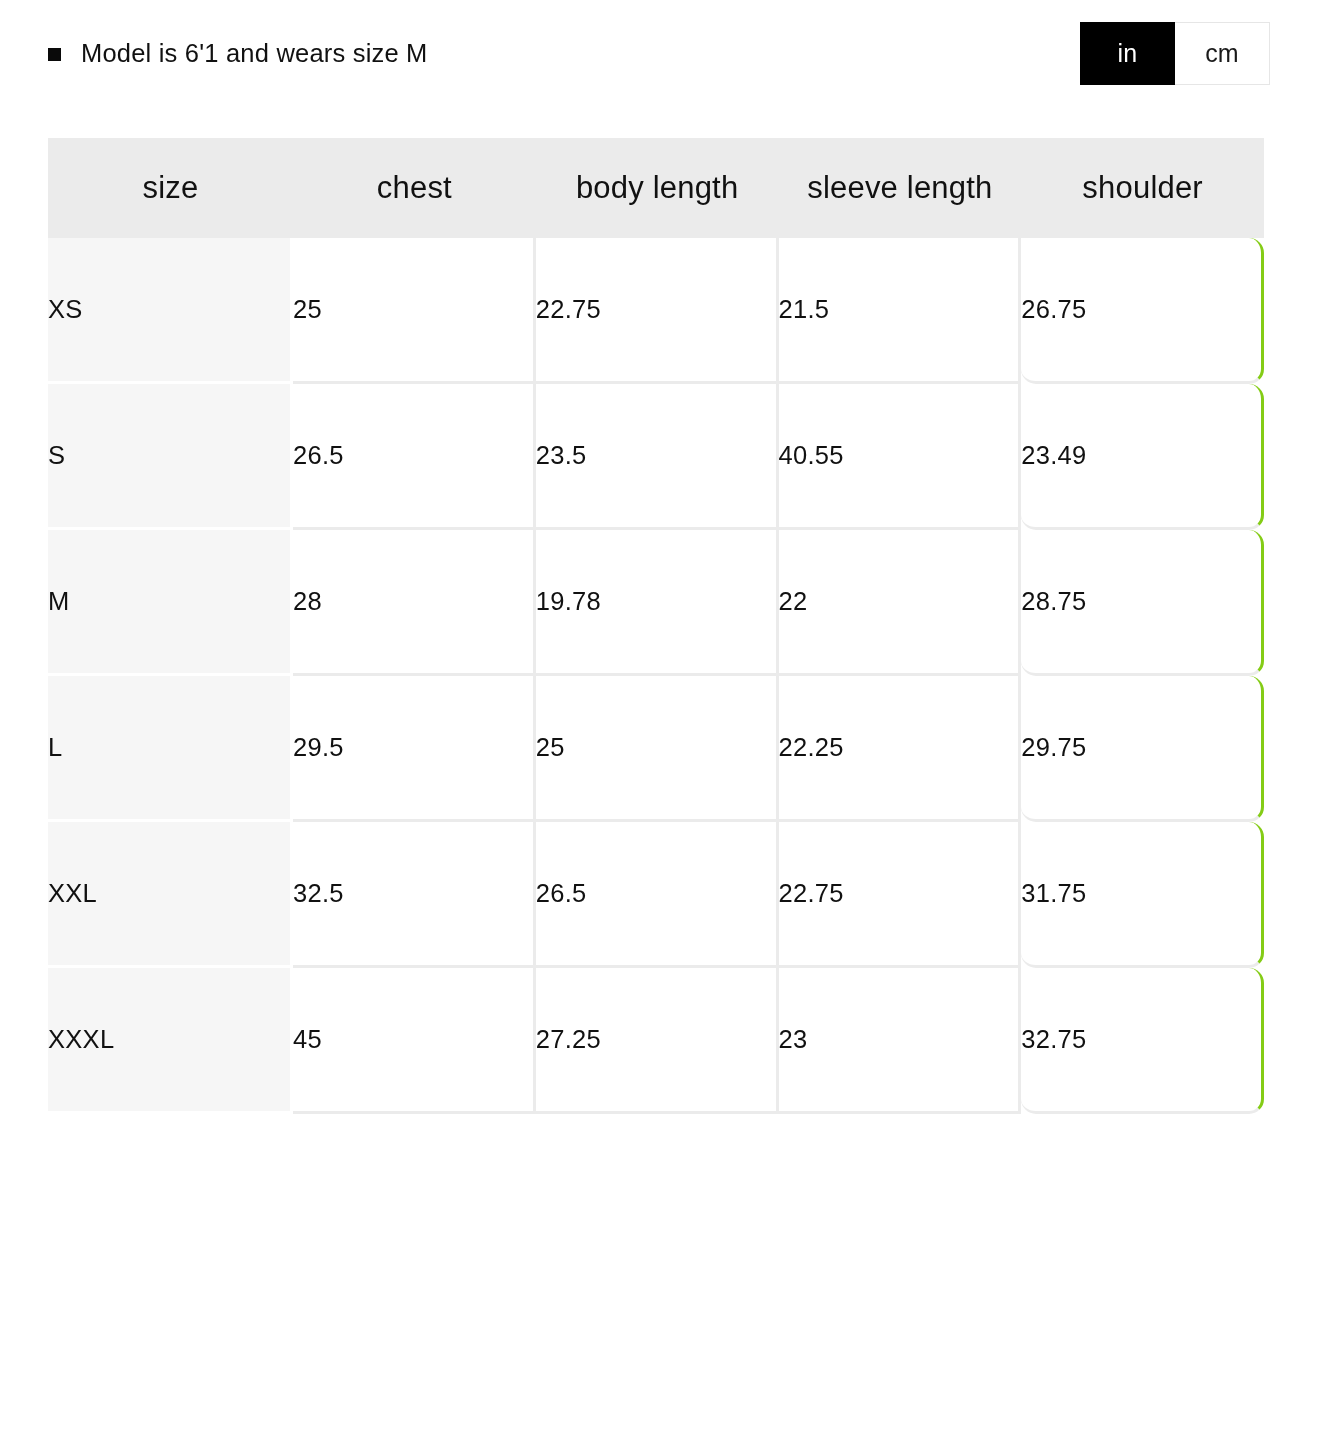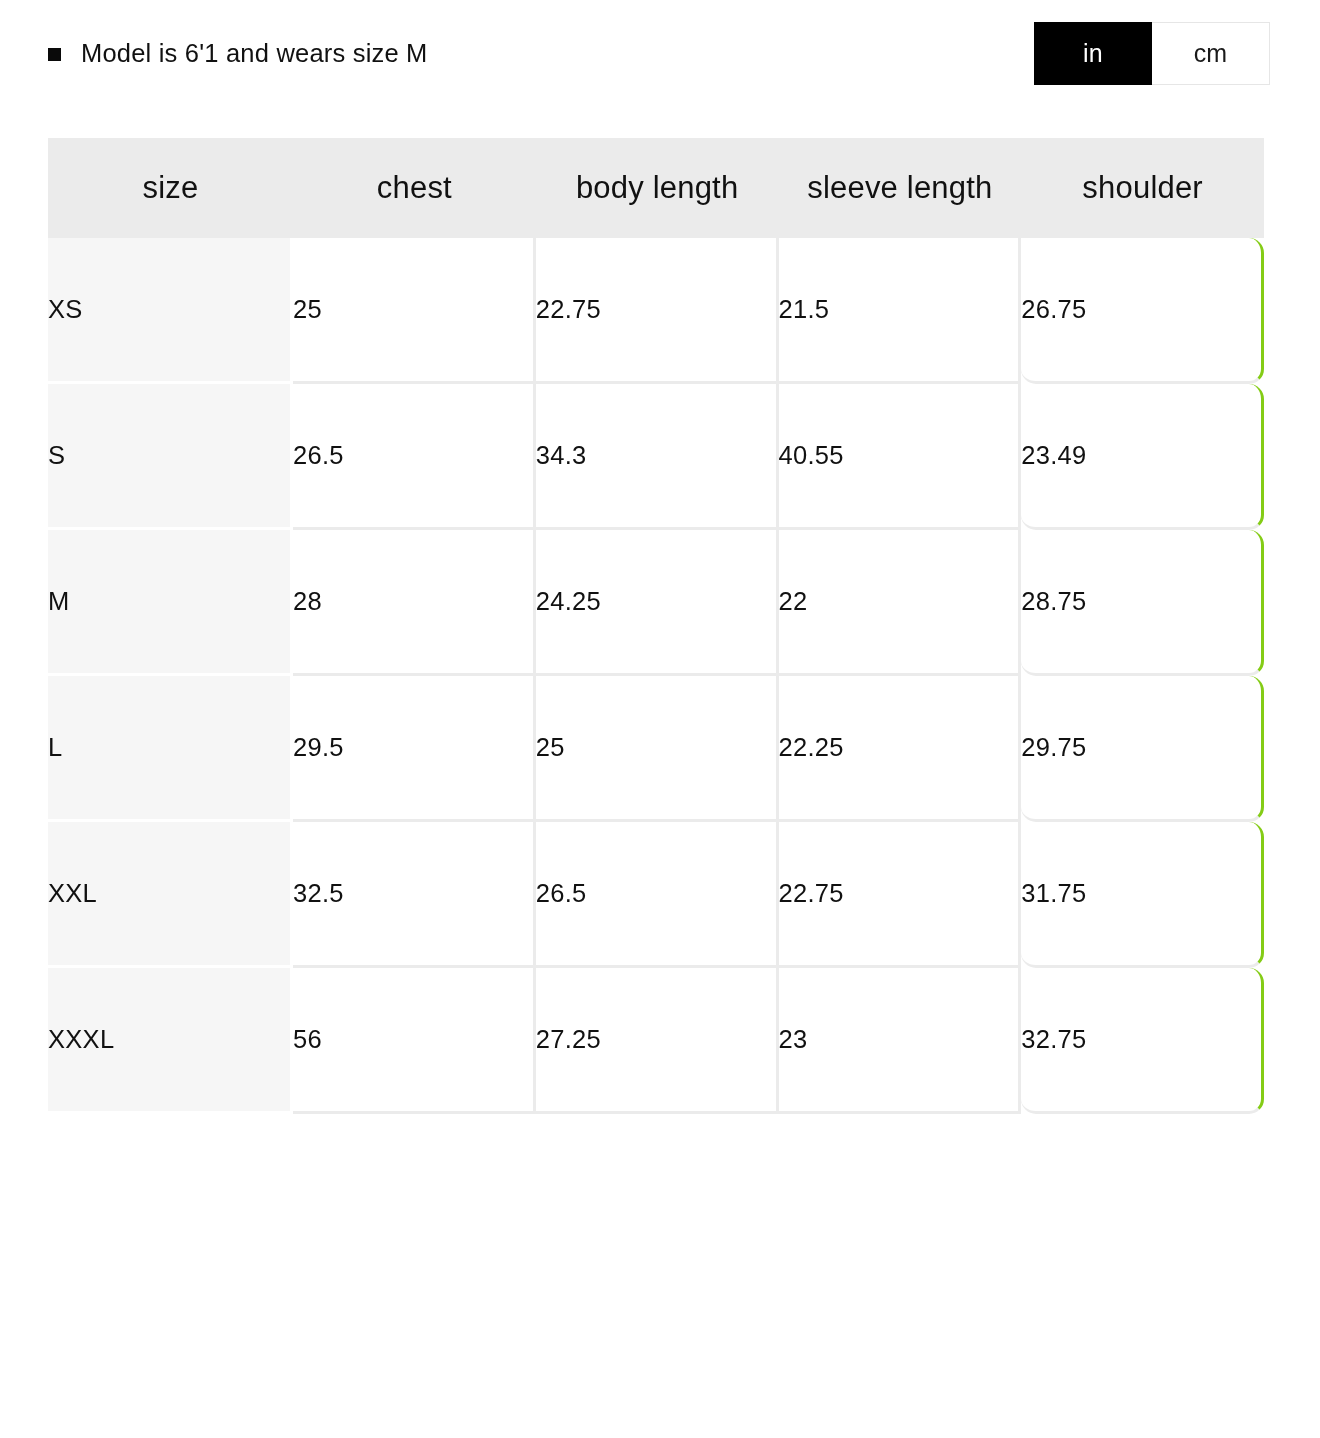--- a/index.html
+++ b/index.html
@@ -57,21 +57,21 @@
   }
 
   .unit-toggle {
     position: absolute;
     right: 50px;
     top: 22px;
     display: flex;
     height: 63px;
   }
   .unit-btn {
-    width: 118px;
+    width: 95px;
     height: 63px;
     box-sizing: border-box;
     display: flex;
     align-items: center;
     justify-content: center;
     font-size: 25px;
     font-weight: 400;
     letter-spacing: 0.2px;
     background: #ffffff;
     color: #1a1a1a;
@@ -194,29 +194,29 @@
           <td class="size-cell">XS</td>
           <td>25</td>
           <td>22.75</td>
           <td>21.5</td>
           <td>26.75</td>
         </tr>
 
         <tr>
           <td class="size-cell">S</td>
           <td>26.5</td>
-          <td>34.3</td>
+          <td>23.5</td>
           <td>40.55</td>
           <td>23.49</td>
         </tr>
 
         <tr>
           <td class="size-cell">M</td>
           <td>28</td>
-          <td>24.25</td>
+          <td>19.78</td>
           <td>22</td>
           <td>28.75</td>
         </tr>
 
         <tr>
           <td class="size-cell">L</td>
           <td>29.5</td>
           <td>25</td>
           <td>22.25</td>
           <td>29.75</td>
@@ -226,21 +226,21 @@
         <tr>
           <td class="size-cell">XXL</td>
           <td>32.5</td>
           <td>26.5</td>
           <td>22.75</td>
           <td>31.75</td>
         </tr>
 
         <tr>
           <td class="size-cell">XXXL</td>
-          <td>56</td>
+          <td>45</td>
           <td>27.25</td>
           <td>23</td>
           <td>32.75</td>
         </tr>
 
       </tbody>
     </table>
   </div>
 
 </div>

